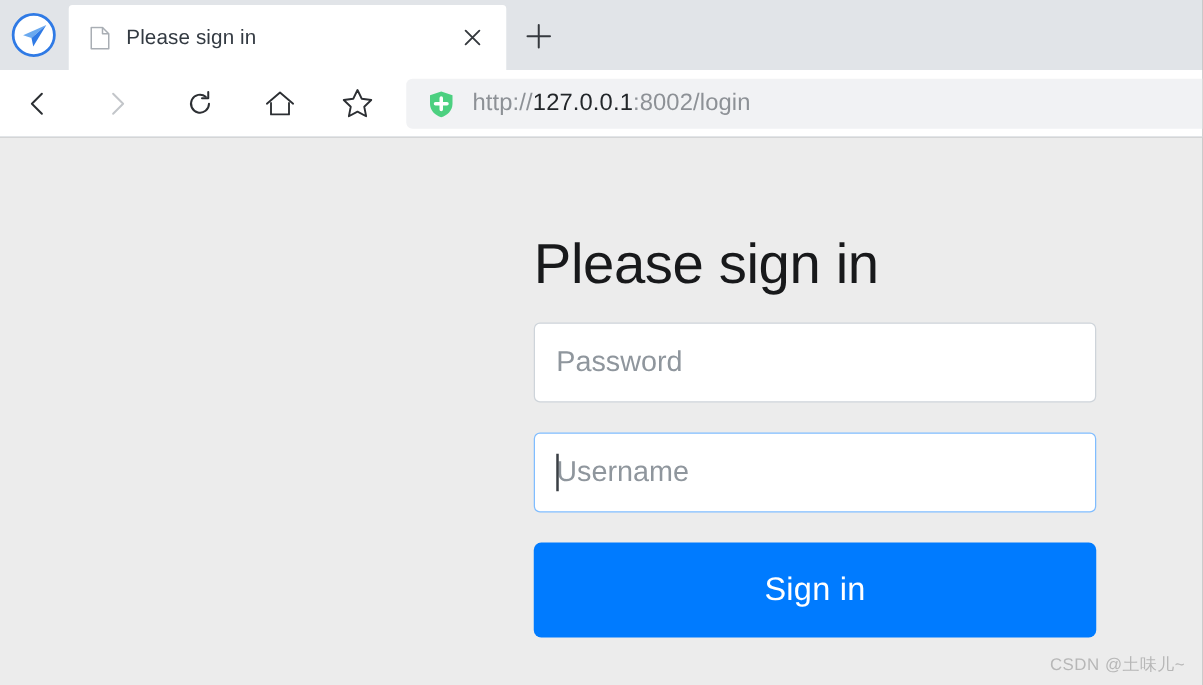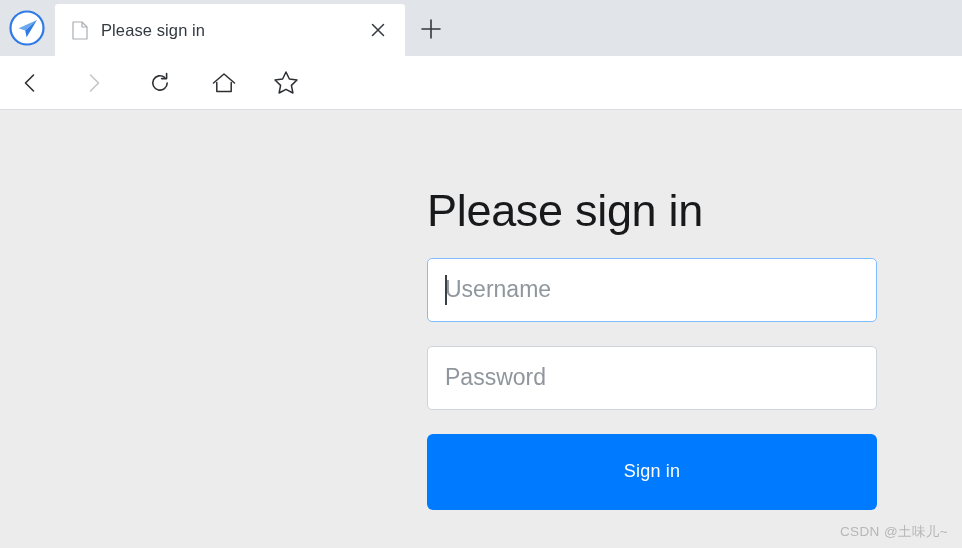--- a/index.html
+++ b/index.html
@@ -206,21 +206,21 @@
     background: #3a3f44;
   }
 
   .signin-button {
     width: 450px;
     height: 76px;
     background: #007bff;
     border: none;
     border-radius: 6px;
     color: #ffffff;
-    font-size: 18px;
+    font-size: 26px;
     font-family: "Liberation Sans", sans-serif;
     letter-spacing: 0.2px;
     display: block;
     padding: 0;
   }
 
   .watermark {
     position: absolute;
     right: 14px;
     bottom: 7px;
@@ -295,36 +295,45 @@
         <path d="M5.8 11.4 V20.5 H20.2 V11.4" fill="none" stroke="#2c2f33" stroke-width="1.5" stroke-linecap="round" stroke-linejoin="round"></path>
       </svg>
     </div>
 
     <div class="navbtn nav-star">
       <svg width="26" height="25" viewBox="0 0 26 25">
         <path d="M13 2 L16.4 9 L24 10 L18.4 15.4 L19.9 23 L13 19.3 L6.1 23 L7.6 15.4 L2 10 L9.6 9 Z" fill="none" stroke="#2c2f33" stroke-width="1.5" stroke-linejoin="round"></path>
       </svg>
     </div>
 
+    <div class="urlbar">
+      <span class="shield-icon">
+        <svg width="22" height="23" viewBox="0 0 22 23">
+          <path d="M11 1.2 L20 4.2 V11 C20 16.6 15.8 20.2 11 21.8 C6.2 20.2 2 16.6 2 11 V4.2 Z" fill="#4cd080"></path>
+          <path d="M11 6.4 V15.6 M6.4 11 H15.6" stroke="#ffffff" stroke-width="2.8" stroke-linecap="round"></path>
+        </svg>
+      </span>
+      <span class="url-text"><span>http://</span><span class="url-host">127.0.0.1</span><span>:8002/login</span></span>
+    </div>
   </div>
 
   <div class="viewport">
 
     <div class="signin-form">
 
       <h1 class="page-title">Please sign in</h1>
+
+      <div class="field-wrap">
+        <input class="field" type="password" placeholder="Password" style="">
+      </div>
 
       <div class="field-wrap">
         <input class="field focused" type="text" placeholder="Username" style="">
         <span class="caret"></span>
       </div>
 
-      <div class="field-wrap">
-        <input class="field" type="password" placeholder="Password" style="">
-      </div>
-
       <button class="signin-button">Sign in</button>
     </div>
 
     <div class="watermark">CSDN @土味儿~</div>
   </div>
 
 </div>
 
 </body></html>

